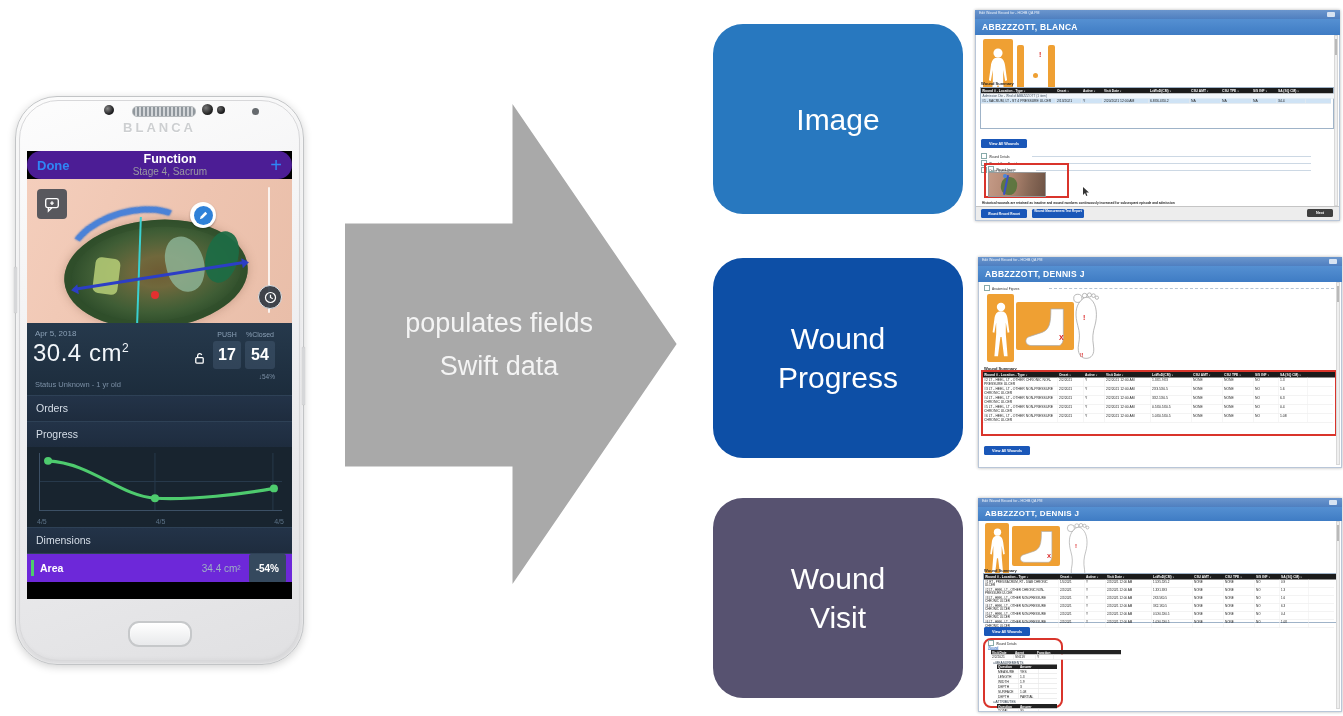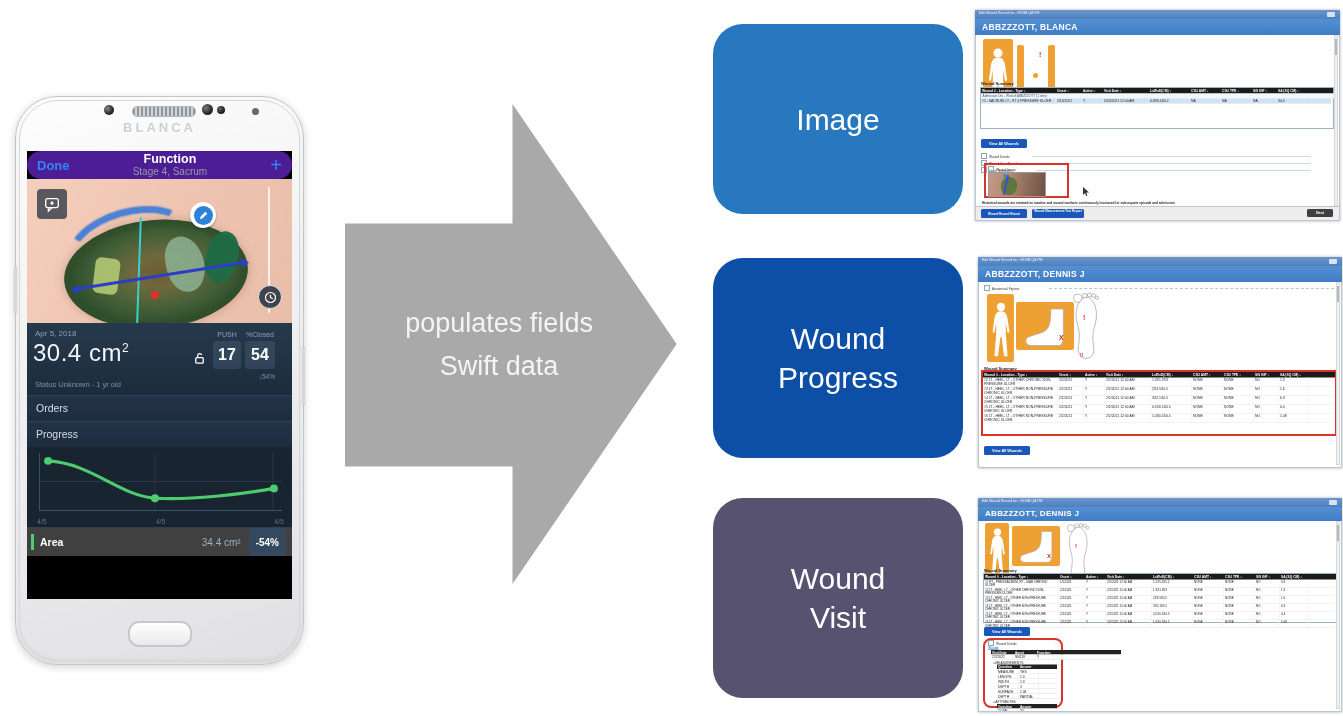--- a/index.html
+++ b/index.html
@@ -77,21 +77,21 @@
 
   .sec-row{height:25px;background:linear-gradient(#233348,#1e2c3e);border-top:1px solid #2e4156;
            color:#d6dee8;font-size:10.5px;line-height:25px;padding-left:9px;flex:0 0 auto;}
 
   .chart{height:80px;background:#18242f;position:relative;flex:0 0 auto;}
   .plot{position:absolute;left:12px;top:6px;right:10px;bottom:16px;
         border-left:1px solid #3c5065;border-bottom:1px solid #3c5065;}
   .chart-labels{position:absolute;left:10px;right:8px;bottom:2px;display:flex;justify-content:space-between;
                 font-size:7px;color:#5c7287;}
 
-  .area-row{height:28px;background:#404040;border-top:1px solid #2e4156;display:flex;align-items:center;
+  .area-row{height:28px;background:#6d28d9;border-top:1px solid #2e4156;display:flex;align-items:center;
             padding-right:6px;flex:0 0 auto;}
   .a-bar{width:3px;height:16px;background:#4ecb6e;margin:0 6px 0 4px;}
   .a-label{flex:1;color:#fff;font-weight:bold;font-size:10.5px;}
   .a-val{color:#9db0c3;font-size:10px;margin-right:8px;}
   .a-badge{background:#35495e;border-radius:2px;padding:9px 7px;color:#fff;font-weight:bold;font-size:10px;}
   .blackstrip{flex:1;background:#000;}
 
   
   .big-arrow{position:absolute;left:345px;top:100px;width:335px;height:490px;
              clip-path:polygon(0% 25.2%,50% 25.2%,50% 0.8%,99% 49.8%,50% 98.8%,50% 74.8%,0% 74.8%);}
@@ -250,20 +250,21 @@
           </svg>
         </div>
         <div class="chart-labels">
 
         <span>4/5</span>
             <span>4/5</span>
             <span>4/5</span>
           </div>
       </div>
 
+      <div class="sec-row">Dimensions</div>
 
       <div class="area-row">
         <span class="a-bar"></span>
         <span class="a-label">Area</span>
         <span class="a-val">34.4 cm²</span>
         <span class="a-badge">-54%</span>
       </div>
       <div class="blackstrip"></div>
     </div>
 

